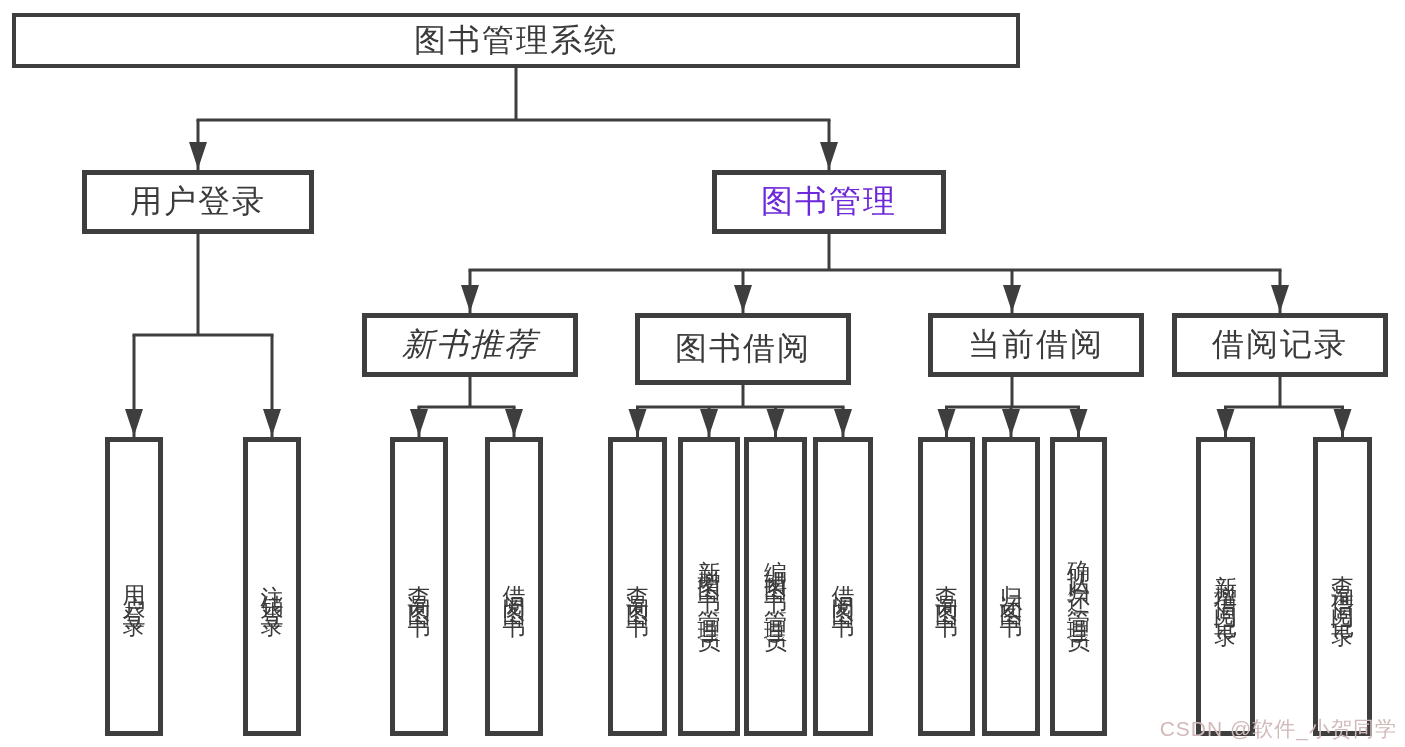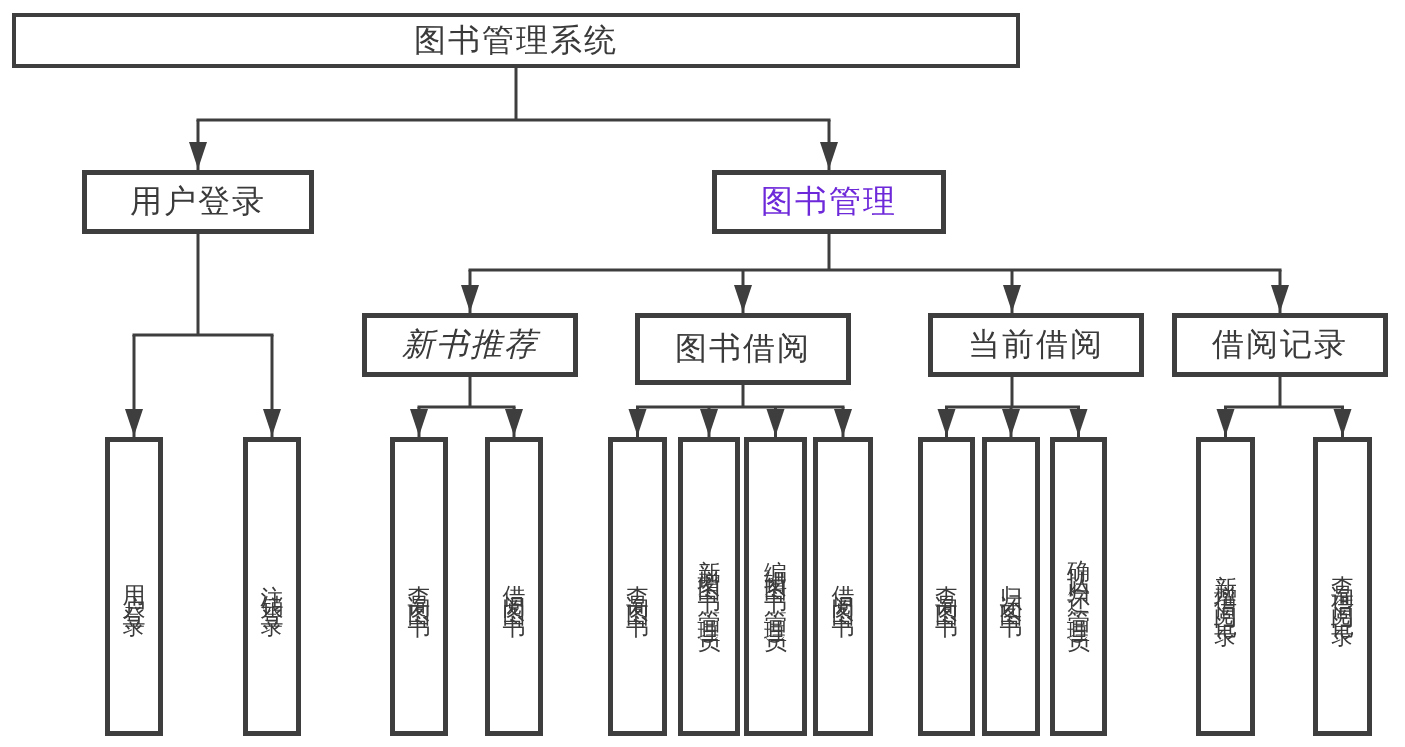--- a/index.html
+++ b/index.html
@@ -93,20 +93,21 @@
       <polygon points="1002,409 1020,409 1011,436" fill="#3e3e3e"></polygon>
       <line x1="1078.5" y1="407" x2="1078.5" y2="437" stroke="#3e3e3e" stroke-width="3"></line>
       <polygon points="1069.5,409 1087.5,409 1078.5,436" fill="#3e3e3e"></polygon>
       <line x1="1280" y1="377" x2="1280" y2="407" stroke="#3e3e3e" stroke-width="3"></line>
       <line x1="1224" y1="407" x2="1344" y2="407" stroke="#3e3e3e" stroke-width="3"></line>
       <line x1="1225.5" y1="407" x2="1225.5" y2="437" stroke="#3e3e3e" stroke-width="3"></line>
       <polygon points="1216.5,409 1234.5,409 1225.5,436" fill="#3e3e3e"></polygon>
       <line x1="1342.5" y1="407" x2="1342.5" y2="437" stroke="#3e3e3e" stroke-width="3"></line>
       <polygon points="1333.5,409 1351.5,409 1342.5,436" fill="#3e3e3e"></polygon>
     </svg>
+  <div id="watermark" style="color: rgb(210, 185, 185);">CSDN @软件_小贺同学</div>
 <div class="node hbox rootbox" style="left: 12px; top: 13px; width: 1008px; height: 55px; border-color: rgb(62, 62, 62); color: rgb(58, 58, 58);">
       <span>图书管理系统</span>
     </div>
     <div class="node hbox" style="left: 82px; top: 170px; width: 232px; height: 64px; border-color: rgb(62, 62, 62); color: rgb(58, 58, 58);">
       <span>用户登录</span>
     </div>
     <div class="node hbox" style="left: 712px; top: 170px; width: 234px; height: 64px; border-color: rgb(62, 62, 62); color: #6d28d9;">
       <span>图书管理</span>
     </div>
     <div class="node hbox" style="left: 362px; top: 313px; width: 216px; height: 64px; border-color: rgb(62, 62, 62); color: rgb(58, 58, 58); font-style: italic;">

